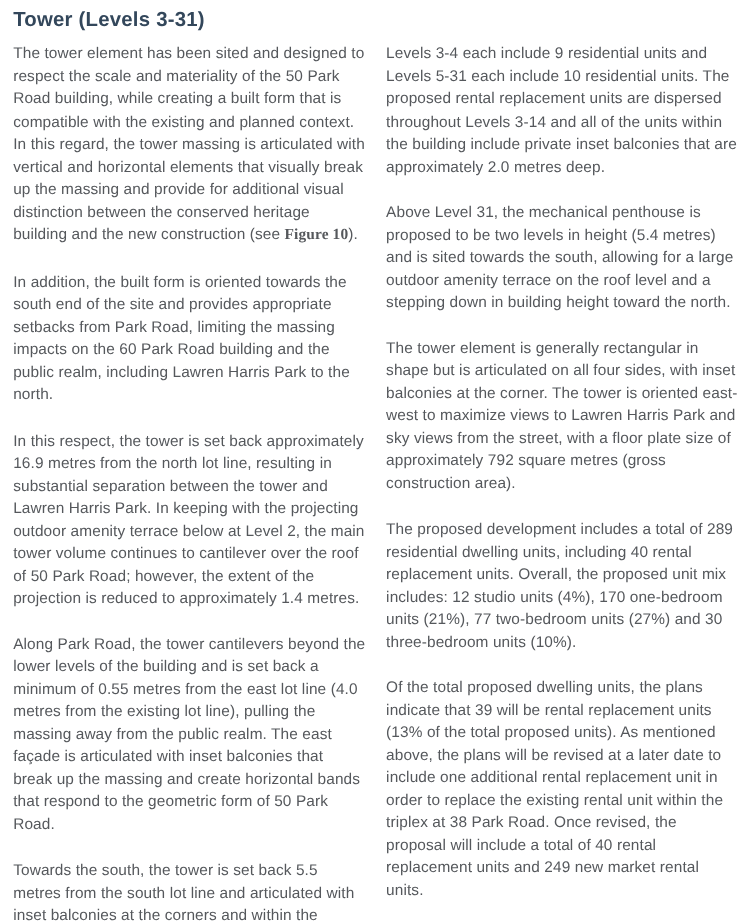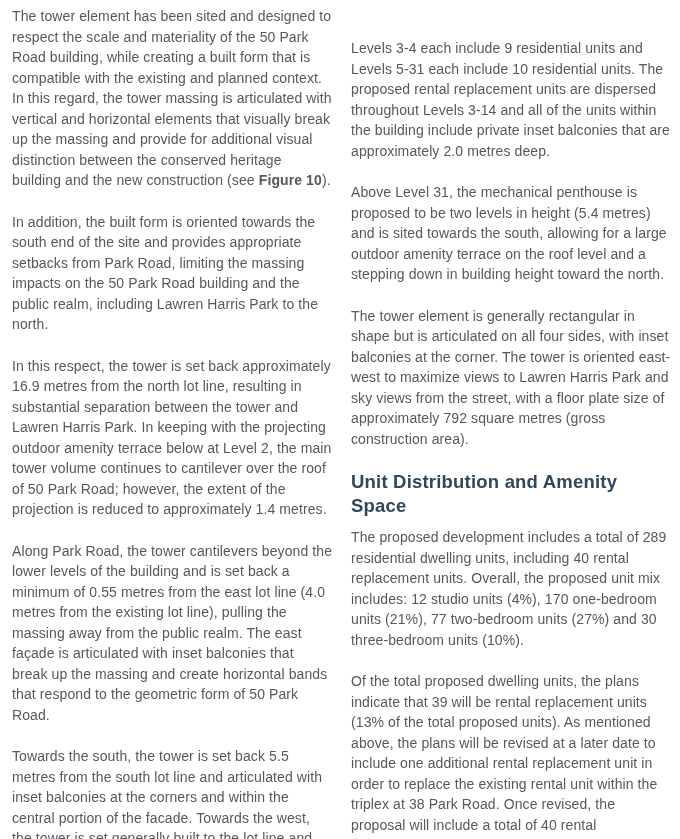--- a/index.html
+++ b/index.html
@@ -35,42 +35,42 @@
     margin: 0 0 9px 0;
   }
   .col-spacer { height: 32px; }
   .paras p {
     font-size: 14px;
     line-height: 20.5px;
     color: var(--body-color);
     margin: 0 0 21px 0;
     letter-spacing: 0.1px;
   }
-  .paras p strong { font-weight: 700; }
+  .paras p strong { font-weight: 700; font-family: Liberation Serif, serif; }
 </style>
 </head>
 <body>
 
 <div class="page">
   <div class="col">
+    <h2 class="section-heading">Tower (Levels 3-31)</h2>
     <div class="paras">
         <p><span>The tower element has been sited and designed to respect the scale and materiality of the 50 Park Road building, while creating a built form that is compatible with the existing and planned context. In this regard, the tower massing is articulated with vertical and horizontal elements that visually break up the massing and provide for additional visual distinction between the conserved heritage building and the new construction (see </span><strong>Figure 10</strong><span>).</span></p>
-        <p><span>In addition, the built form is oriented towards the south end of the site and provides appropriate setbacks from Park Road, limiting the massing impacts on the 50 Park Road building and the public realm, including Lawren Harris Park to the north.</span></p>
+        <p><span>In addition, the built form is oriented towards the south end of the site and provides appropriate setbacks from Park Road, limiting the massing impacts on the 60 Park Road building and the public realm, including Lawren Harris Park to the north.</span></p>
         <p><span>In this respect, the tower is set back approximately 16.9 metres from the north lot line, resulting in substantial separation between the tower and Lawren Harris Park. In keeping with the projecting outdoor amenity terrace below at Level 2, the main tower volume continues to cantilever over the roof of 50 Park Road; however, the extent of the projection is reduced to approximately 1.4 metres.</span></p>
         <p><span>Along Park Road, the tower cantilevers beyond the lower levels of the building and is set back a minimum of 0.55 metres from the east lot line (4.0 metres from the existing lot line), pulling the massing away from the public realm. The east façade is articulated with inset balconies that break up the massing and create horizontal bands that respond to the geometric form of 50 Park Road.</span></p>
         <p><span>Towards the south, the tower is set back 5.5 metres from the south lot line and articulated with inset balconies at the corners and within the central portion of the facade. Towards the west, the tower is set generally built to the lot line and the façade is staggered responding to the angled configuration of the lot line.</span></p>
       </div>
   </div>
 
   <div class="col">
     <div class="col-spacer"></div>
     <div class="paras">
         <p><span>Levels 3-4 each include 9 residential units and Levels 5-31 each include 10 residential units. The proposed rental replacement units are dispersed throughout Levels 3-14 and all of the units within the building include private inset balconies that are approximately 2.0 metres deep.</span></p>
         <p><span>Above Level 31, the mechanical penthouse is proposed to be two levels in height (5.4 metres) and is sited towards the south, allowing for a large outdoor amenity terrace on the roof level and a stepping down in building height toward the north.</span></p>
         <p><span>The tower element is generally rectangular in shape but is articulated on all four sides, with inset balconies at the corner. The tower is oriented east-west to maximize views to Lawren Harris Park and sky views from the street, with a floor plate size of approximately 792 square metres (gross construction area).</span></p>
       </div>
-    <h2 class="section-heading mid-heading">Unit Distribution and Amenity Space</h2>
     <div class="paras">
         <p><span>The proposed development includes a total of 289 residential dwelling units, including 40 rental replacement units. Overall, the proposed unit mix includes: 12 studio units (4%), 170 one-bedroom units (21%), 77 two-bedroom units (27%) and 30 three-bedroom units (10%).</span></p>
         <p><span>Of the total proposed dwelling units, the plans indicate that 39 will be rental replacement units (13% of the total proposed units). As mentioned above, the plans will be revised at a later date to include one additional rental replacement unit in order to replace the existing rental unit within the triplex at 38 Park Road. Once revised, the proposal will include a total of 40 rental replacement units and 249 new market rental units.</span></p>
       </div>
   </div>
 </div>
 
 </body></html>

